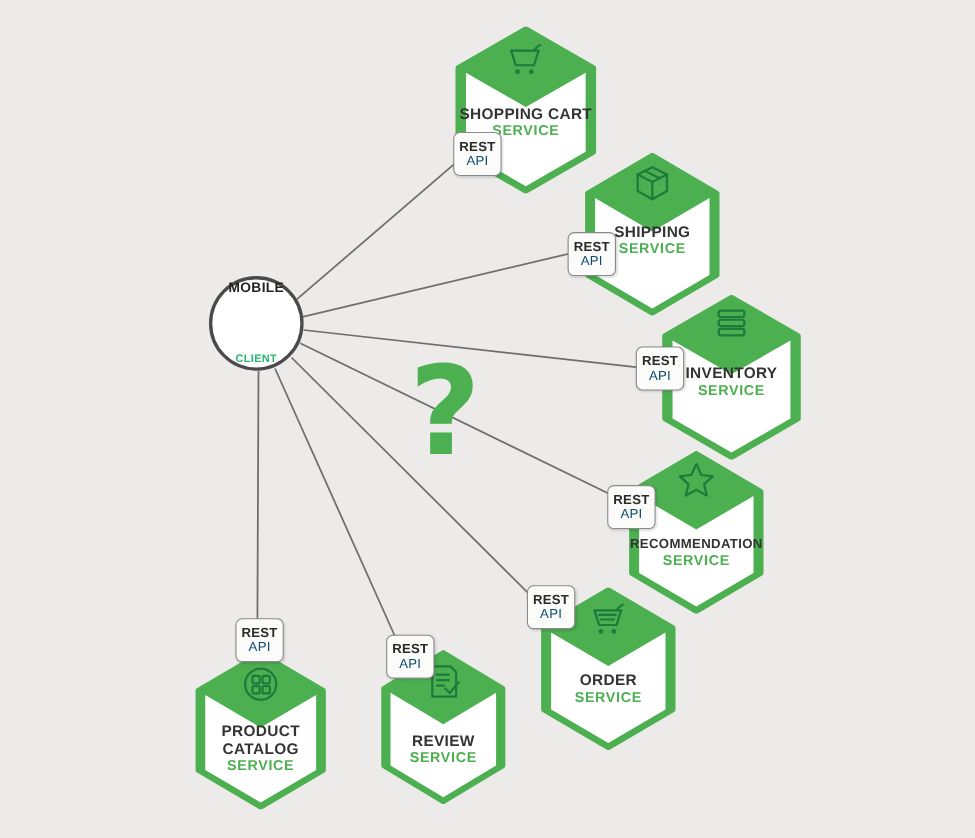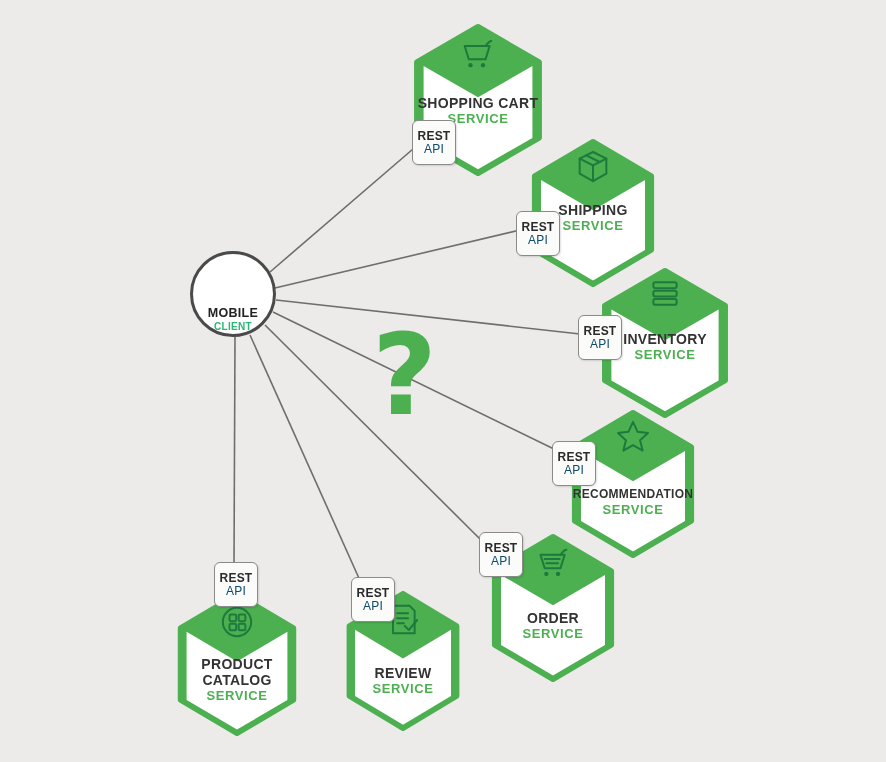--- a/index.html
+++ b/index.html
@@ -71,21 +71,21 @@
     font-size: 13px;
     letter-spacing: 0.6px;
     line-height: 15px;
     text-transform: uppercase;
   }
 
   
   .api-badge {
     position: absolute;
     width: 44px;
-    height: 45px;
+    height: 40px;
     background: #fbfbfa;
     border: 1.6px solid #8a8a8a;
     border-radius: 6px;
     box-sizing: border-box;
     display: flex;
     flex-direction: column;
     align-items: center;
     justify-content: center;
     box-shadow: 1px 1px 2px rgba(0,0,0,0.13);
   }
@@ -109,21 +109,21 @@
     position: absolute;
     width: 86px;
     height: 86px;
     border-radius: 50%;
     background: #ffffff;
     border: 3.2px solid #4a4a4a;
     box-sizing: border-box;
     display: flex;
     flex-direction: column;
     align-items: center;
-    justify-content: flex-end;
+    justify-content: space-between;
   }
   .client-top {
     color: #222222;
     font-weight: bold;
     font-size: 12.5px;
     letter-spacing: 0.3px;
     line-height: 14px;
   }
   .client-bottom {
     color: #2bb673;

